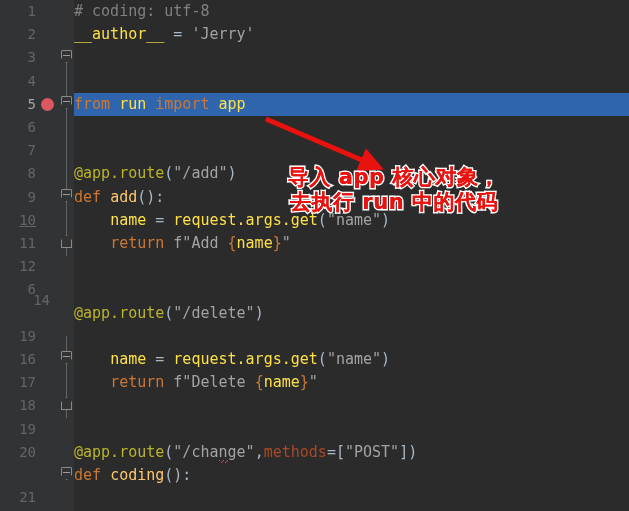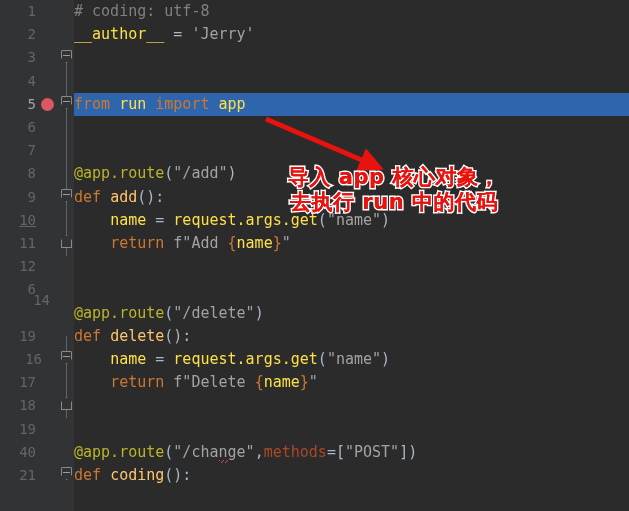--- a/index.html
+++ b/index.html
@@ -198,26 +198,26 @@
     <div class="gnum" style="top:116px;">6</div>
     <div class="gnum" style="top:139.2px;">7</div>
     <div class="gnum" style="top:162.4px;">8</div>
     <div class="gnum" style="top:185.6px;">9</div>
     <div class="gnum" style="top:208.8px;text-decoration:underline;">10</div>
     <div class="gnum" style="top:232px;">11</div>
     <div class="gnum" style="top:255.2px;">12</div>
     <div class="gnum" style="top:278.4px;">6</div>
     <div class="gnum" style="top:289px;padding-left:14px;">14</div>
     <div class="gnum" style="top:324.8px;">19</div>
-    <div class="gnum" style="top:348px;padding-left:6px;">16</div>
+    <div class="gnum" style="top:348px;">16</div>
     <div class="gnum" style="top:371.2px;">17</div>
     <div class="gnum" style="top:394.4px;">18</div>
     <div class="gnum" style="top:417.6px;text-align:right;">19</div>
-    <div class="gnum" style="top:440.8px;">40</div>
-    <div class="gnum" style="top:464px;">21</div>
+    <div class="gnum" style="top:440.8px;">20</div>
+    <div class="gnum" style="top:486px;">21</div>
 
     <div class="breakpoint" style="top:98px;"></div>
   </div>
 
   <div class="foldstrip">
     <div class="foldline" style="top:58px;  height:40px;"></div>
     <div class="foldline" style="top:104px; height:118px;"></div>
     <div class="foldline" style="top:220px; height:36px;"></div>
     <div class="foldline" style="top:336px; height:46px;"></div>
     <div class="foldline" style="top:382px; height:36px;"></div>
@@ -251,21 +251,20 @@
 
     <div class="line" style="top:208.8px;">    <span class="plain">name</span> <span class="punc">=</span> <span class="plain">request.args.get</span><span class="punc">(</span><span class="str">"name"</span><span class="punc">)</span></div>
 
     <div class="line" style="top:232px;">    <span class="kw">return</span> <span class="str">f"Add </span><span class="brace">{</span><span class="plain">name</span><span class="brace">}</span><span class="str">"</span></div>
 
     <div class="line" style="top:255.2px;"></div>
     <div class="line" style="top:278.4px;"></div>
 
     <div class="line" style="top:301.6px;"><span class="dec">@app.route</span><span class="punc">(</span><span class="str">"/delete"</span><span class="punc">)</span></div>
 
-    <div class="line" style="top:324.8px;"><span class="kw">def</span> <span class="fn">delete</span><span class="punc">():</span></div>
 
     <div class="line" style="top:348px;">    <span class="plain">name</span> <span class="punc">=</span> <span class="plain">request.args.get</span><span class="punc">(</span><span class="str">"name"</span><span class="punc">)</span></div>
 
     <div class="line" style="top:371.2px;">    <span class="kw">return</span> <span class="str">f"Delete </span><span class="brace">{</span><span class="plain">name</span><span class="brace">}</span><span class="str">"</span></div>
 
     <div class="line" style="top:394.4px;"></div>
     <div class="line" style="top:417.6px;"></div>
 
     <div class="line" style="top:440.8px;"><span class="dec">@app.route</span><span class="punc">(</span><span class="str">"/change"</span><span class="punc">,</span><span class="kwarg">methods</span><span class="punc">=[</span><span class="str">"POST"</span><span class="punc">])</span></div>
 

